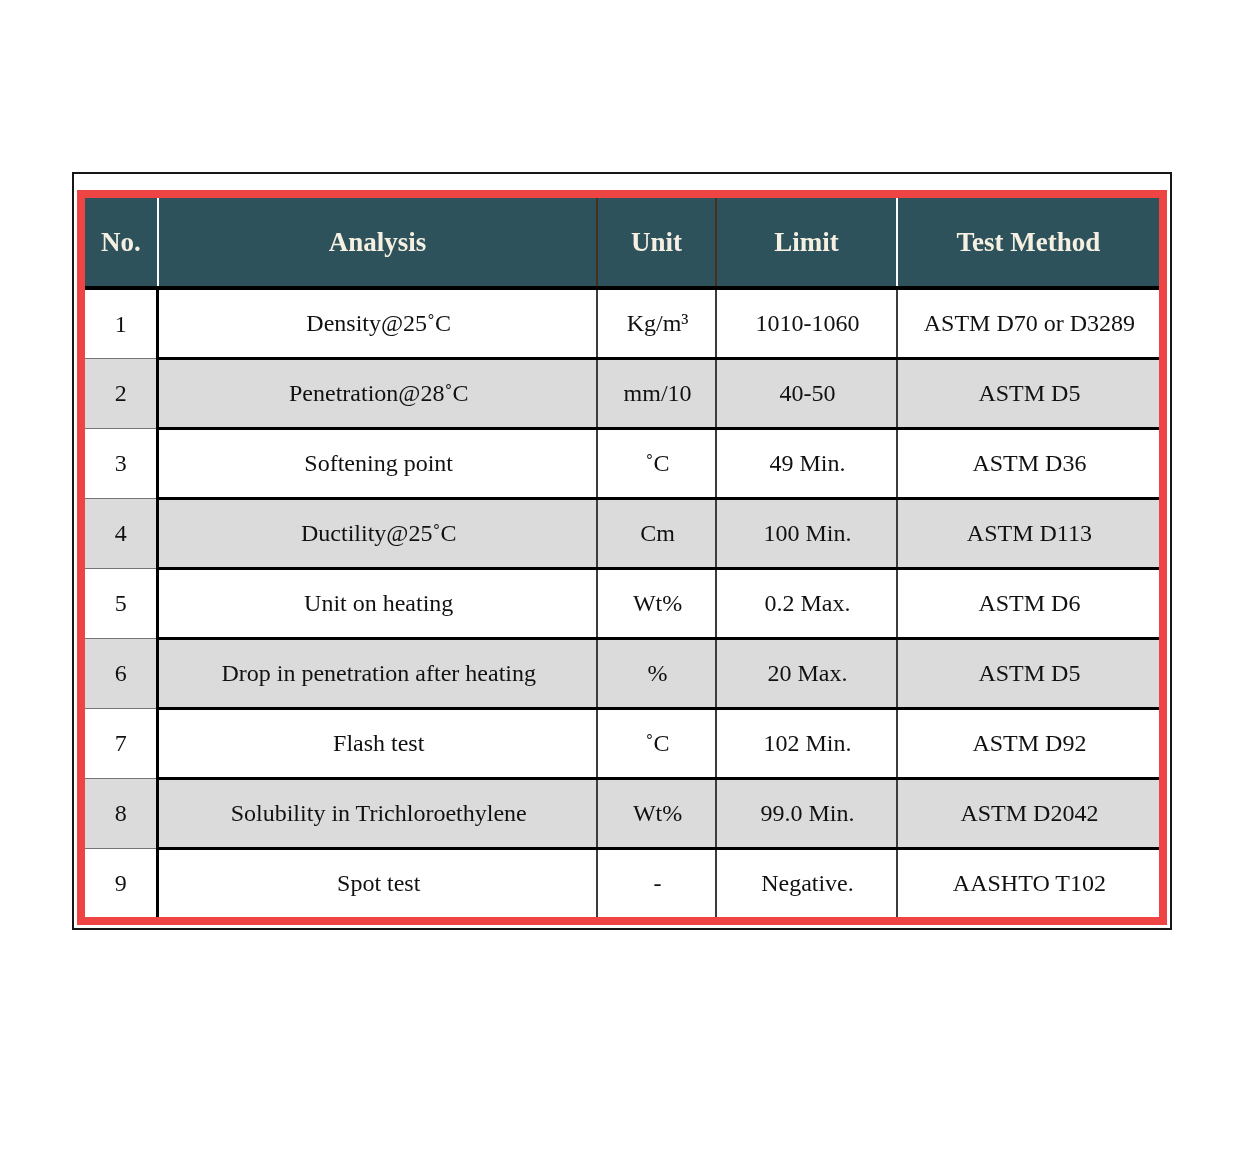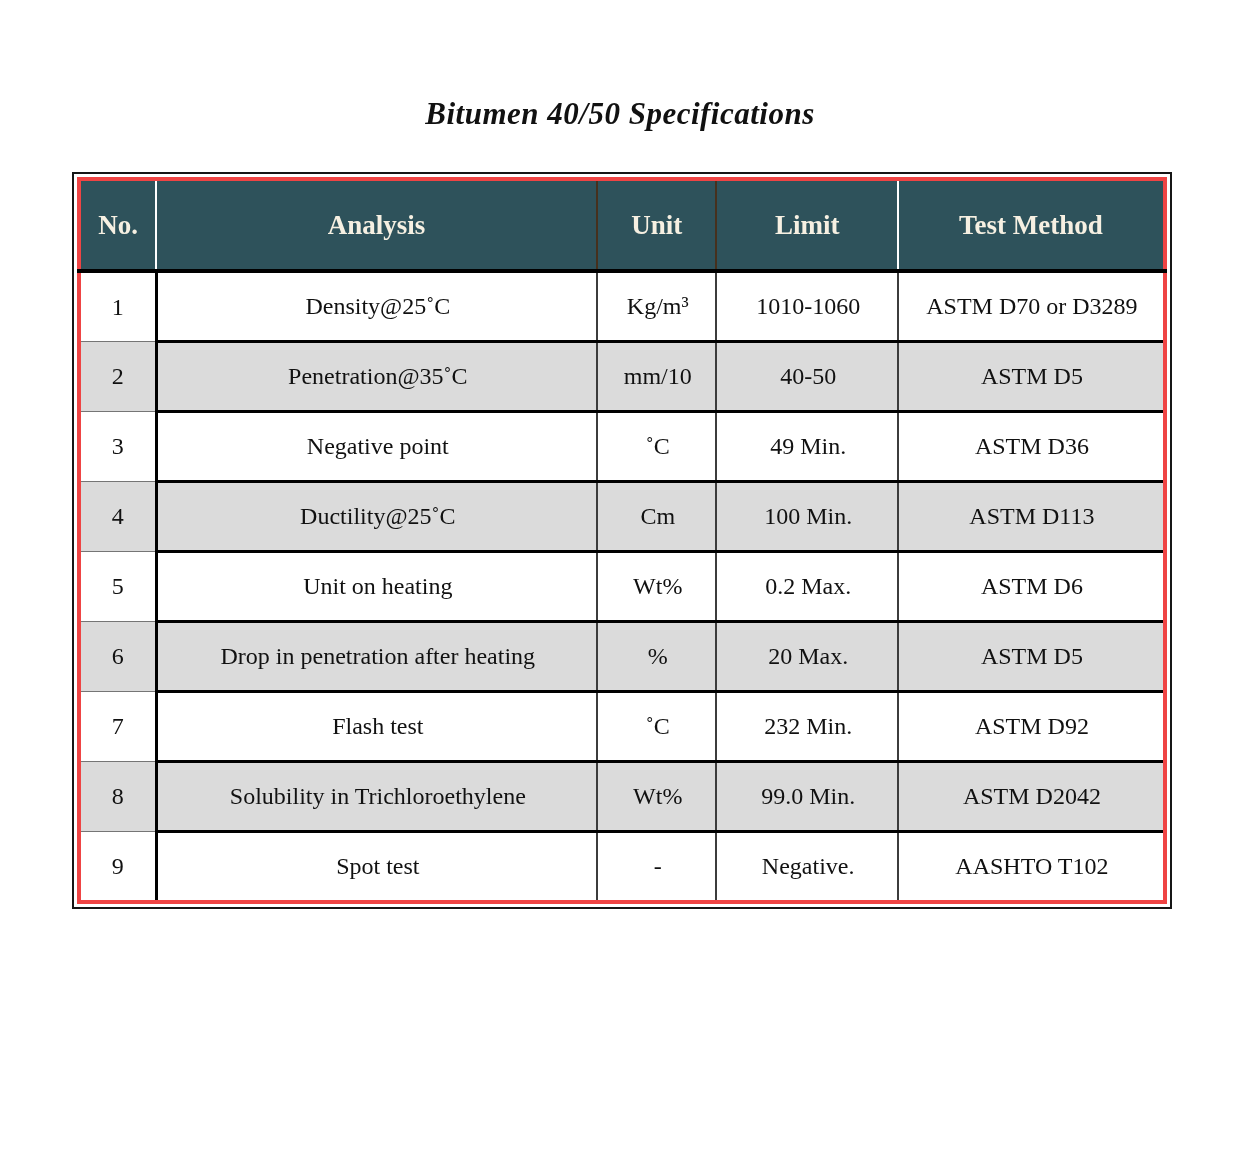--- a/index.html
+++ b/index.html
@@ -35,21 +35,22 @@
     width: 1100px;
     box-sizing: border-box;
     border: 2px solid #161616;
     padding: 3px;
     background: #ffffff;
   }
   table.spec-table {
     width: 100%;
     border-collapse: collapse;
     table-layout: fixed;
-    border: 4px solid #ef4444;
+    border: 8px solid #ef4444;
+    margin-top: 13px;
   }
   col.c-no      { width: 7.1%; }
   col.c-analysis{ width: 40.6%; }
   col.c-unit    { width: 11.0%; }
   col.c-limit   { width: 16.7%; }
   col.c-method  { width: 24.6%; }
 
   th {
     background: #2E525B;
     color: #F6F0E2;
@@ -95,21 +96,20 @@
   }
   tr.striped td {
     background: #DBDBDB;
   }
 </style>
 </head>
 <body>
 
 <div class="page">
 
-  <div class="doc-title">Bitumen 40/50 Specifications</div>
 
   <div class="table-frame">
     <table class="spec-table">
       <colgroup>
         <col class="c-no">
         <col class="c-analysis">
         <col class="c-unit">
         <col class="c-limit">
         <col class="c-method">
       </colgroup>
@@ -125,28 +125,28 @@
       <tbody>
           <tr>
             <td class="col-no">1</td>
             <td class="col-analysis">Density@25˚C</td>
             <td class="col-unit">Kg/m³</td>
             <td class="col-limit">1010-1060</td>
             <td class="col-method">ASTM D70 or D3289</td>
           </tr>
           <tr class="striped">
             <td class="col-no">2</td>
-            <td class="col-analysis">Penetration@35˚C</td>
+            <td class="col-analysis">Penetration@28˚C</td>
             <td class="col-unit">mm/10</td>
             <td class="col-limit">40-50</td>
             <td class="col-method">ASTM D5</td>
           </tr>
           <tr>
             <td class="col-no">3</td>
-            <td class="col-analysis">Negative point</td>
+            <td class="col-analysis">Softening point</td>
             <td class="col-unit">˚C</td>
             <td class="col-limit">49 Min.</td>
             <td class="col-method">ASTM D36</td>
           </tr>
           <tr class="striped">
             <td class="col-no">4</td>
             <td class="col-analysis">Ductility@25˚C</td>
             <td class="col-unit">Cm</td>
             <td class="col-limit">100 Min.</td>
             <td class="col-method">ASTM D113</td>
@@ -162,21 +162,21 @@
             <td class="col-no">6</td>
             <td class="col-analysis">Drop in penetration after heating</td>
             <td class="col-unit">%</td>
             <td class="col-limit">20 Max.</td>
             <td class="col-method">ASTM D5</td>
           </tr>
           <tr>
             <td class="col-no">7</td>
             <td class="col-analysis">Flash test</td>
             <td class="col-unit">˚C</td>
-            <td class="col-limit">232 Min.</td>
+            <td class="col-limit">102 Min.</td>
             <td class="col-method">ASTM D92</td>
           </tr>
           <tr class="striped">
             <td class="col-no">8</td>
             <td class="col-analysis">Solubility in Trichloroethylene</td>
             <td class="col-unit">Wt%</td>
             <td class="col-limit">99.0 Min.</td>
             <td class="col-method">ASTM D2042</td>
           </tr>
           <tr>

